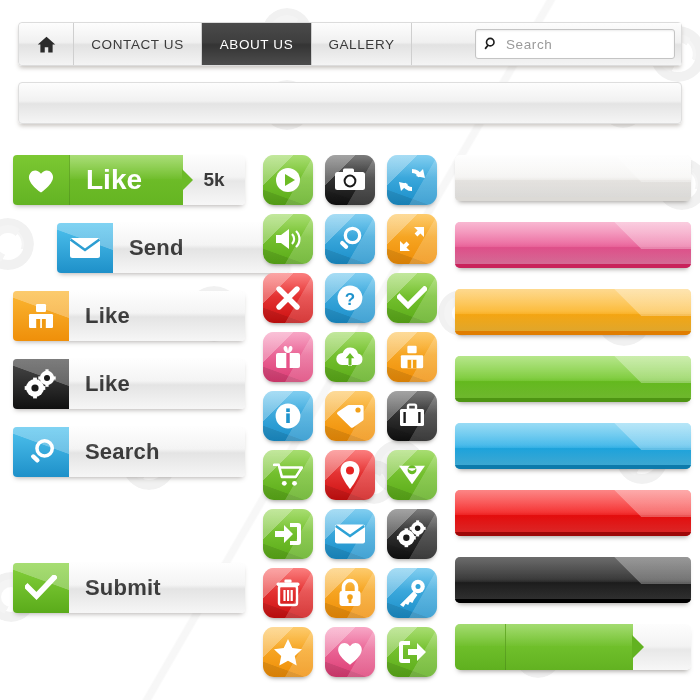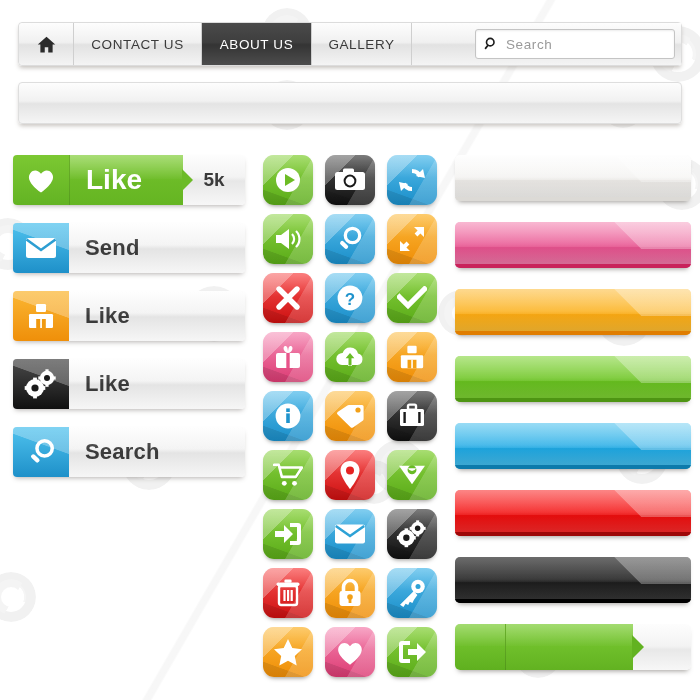--- a/index.html
+++ b/index.html
@@ -225,21 +225,21 @@
     </div>
     <div class="mid">
       <span>Like</span>
       <div class="gloss"></div>
     </div>
     <div class="cnt">
       <span>5k</span>
     </div>
   </div>
 
-  <div class="lbtn" style="top:223px;">
+  <div class="lbtn" style="top:223px;margin-left:44px;">
     <div class="ic" style="background:linear-gradient(#4fc2ee,#1e90c9);">
       <svg width="32" height="24" viewBox="0 0 32 24">
         <rect x="1" y="2" width="30" height="20" rx="2.5" fill="#fff"></rect>
         <path d="M1.5 3.5 L16 14 L30.5 3.5" fill="none" stroke="#2d9ed2" stroke-width="2.6"></path>
       </svg>
     </div>
     <div class="lab">
       <span>Send</span>
       <div class="gloss"></div>
     </div>
@@ -292,20 +292,31 @@
         <rect x="3.2" y="17.6" width="9.6" height="4.2" rx="2" transform="rotate(43 8 19.7)" fill="#fff"></rect>
       </svg>
     </div>
     <div class="lab">
       <span>Search</span>
       <div class="gloss"></div>
     </div>
   </div>
 
 
+  <div class="lbtn" style="top:563px;">
+    <div class="ic" style="background:linear-gradient(#85d13c,#5aab1a);">
+      <svg width="32" height="26" viewBox="0 0 32 26">
+        <path d="M2.5 12 L11.5 21 L29 2.5" fill="none" stroke="#fff" stroke-width="5.6" stroke-linecap="square"></path>
+      </svg>
+    </div>
+    <div class="lab">
+      <span>Submit</span>
+      <div class="gloss"></div>
+    </div>
+  </div>
 
 
   <div class="tile" style="left:263px;top:155px;background:linear-gradient(#8ad241,#5aab18);">
     <div class="facet"></div>
       <div class="sheen"></div>
     <svg width="28" height="28" viewBox="0 0 28 28">
       <circle cx="14" cy="14" r="12" fill="#fff"></circle>
         <path d="M11 8 L21 14 L11 20 Z" fill="#6cbc24"></path>
     </svg>
   </div>

